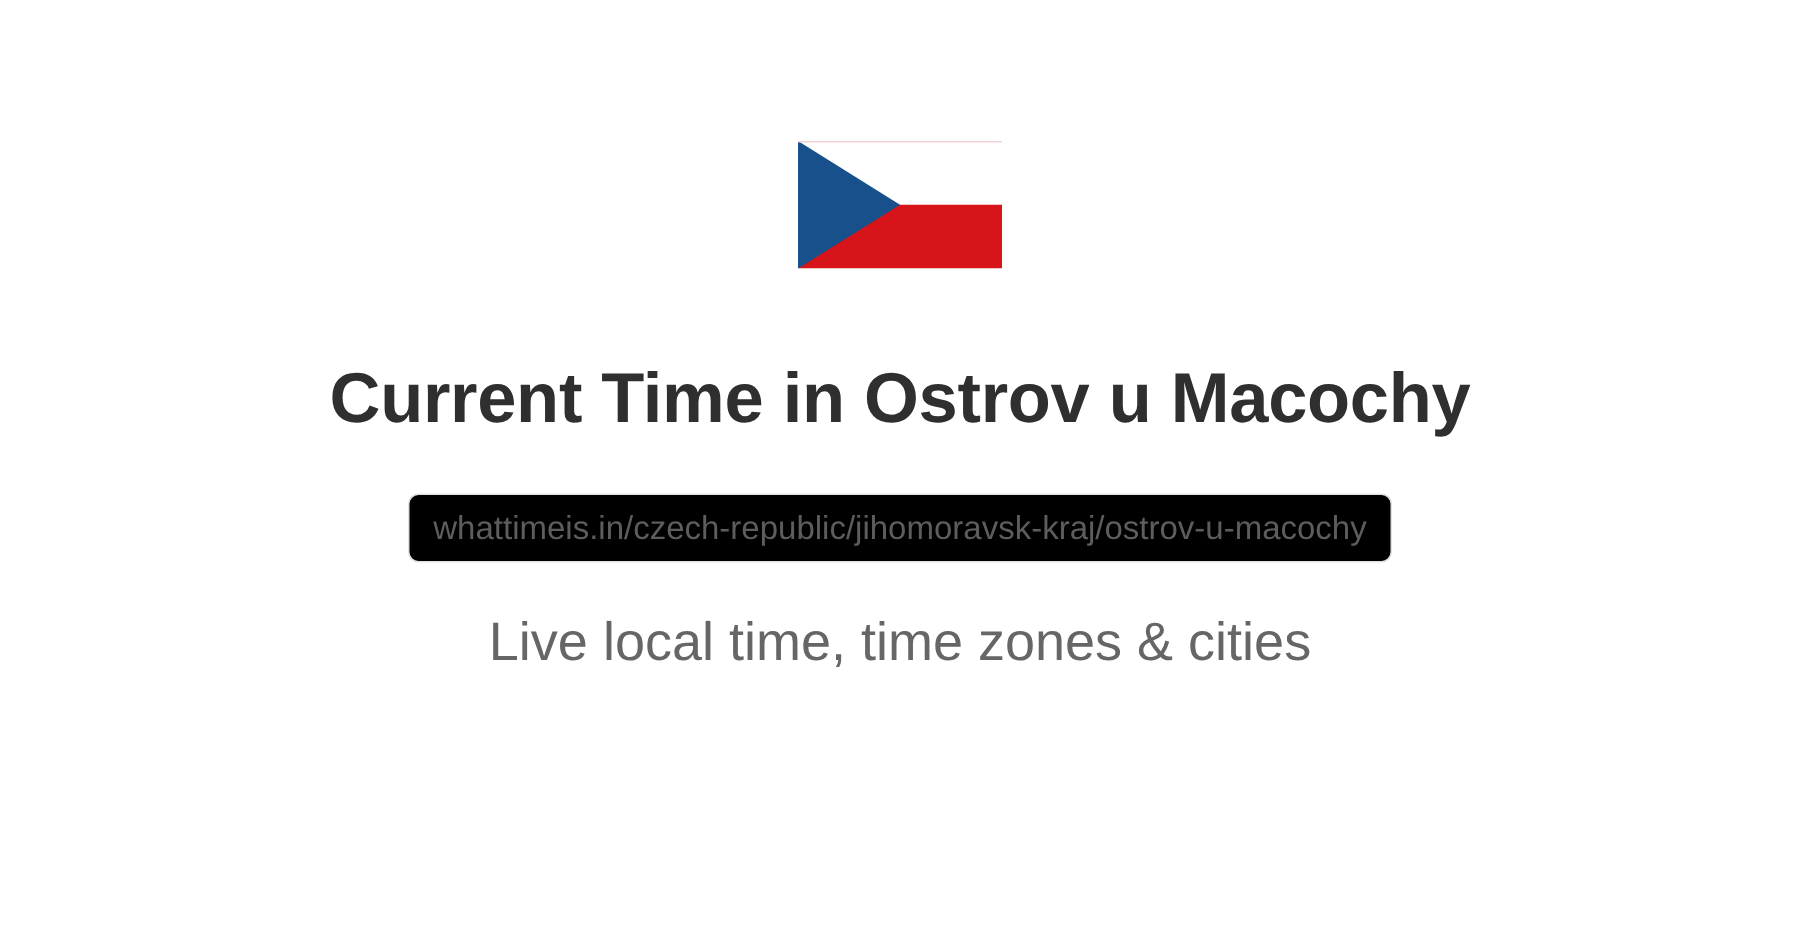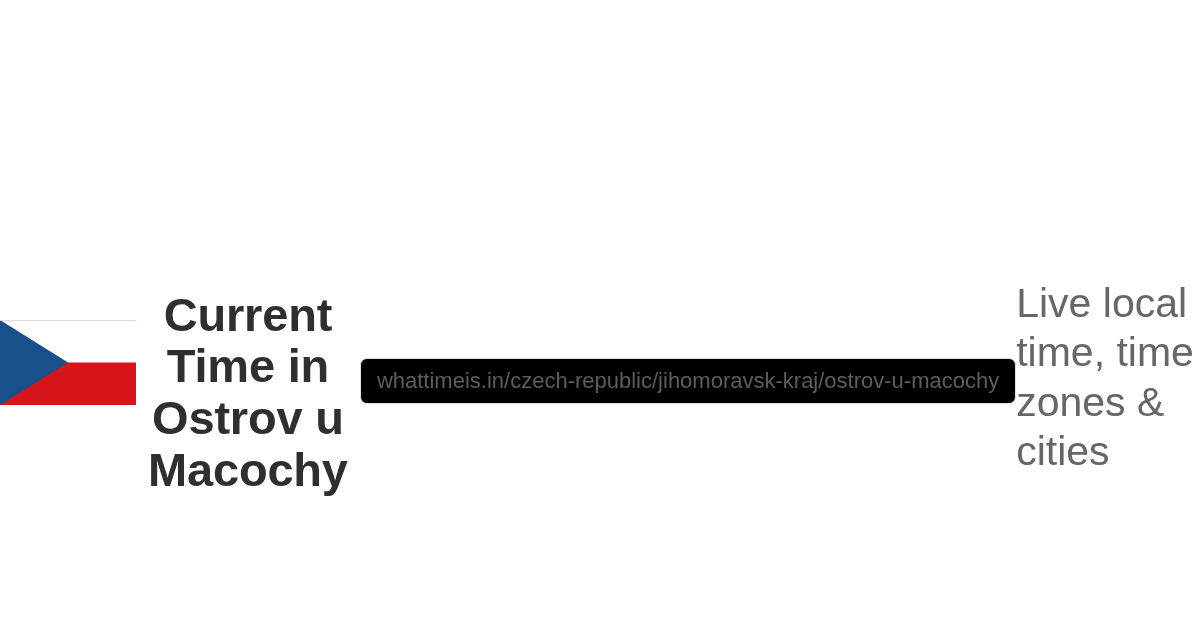--- a/index.html
+++ b/index.html
@@ -11,21 +11,21 @@
     height: 630px;
     background: #ffffff;
     font-family: "Liberation Sans", sans-serif;
     overflow: hidden;
   }
   .page {
     width: 1200px;
     height: 630px;
     box-sizing: border-box;
     display: flex;
-    flex-direction: row;
+    flex-direction: column;
     align-items: center;
     justify-content: flex-start;
     padding-top: 94px;
     border-radius: 24px;
   }
 
   
   .flag-wrap {
     width: 136px;
     height: 85px;
@@ -72,21 +72,21 @@
     white-space: nowrap;
     line-height: 1;
   }
 
   
   .subtitle {
     margin: 0;
     padding: 0;
     margin-top: 31px;
     font-family: "Liberation Sans", sans-serif;
-    font-size: 41px;
+    font-size: 36px;
     font-weight: normal;
     color: #666666;
     text-align: left;
     line-height: 1.2;
   }
 </style>
 </head>
 <body>
 
 <div class="page">

